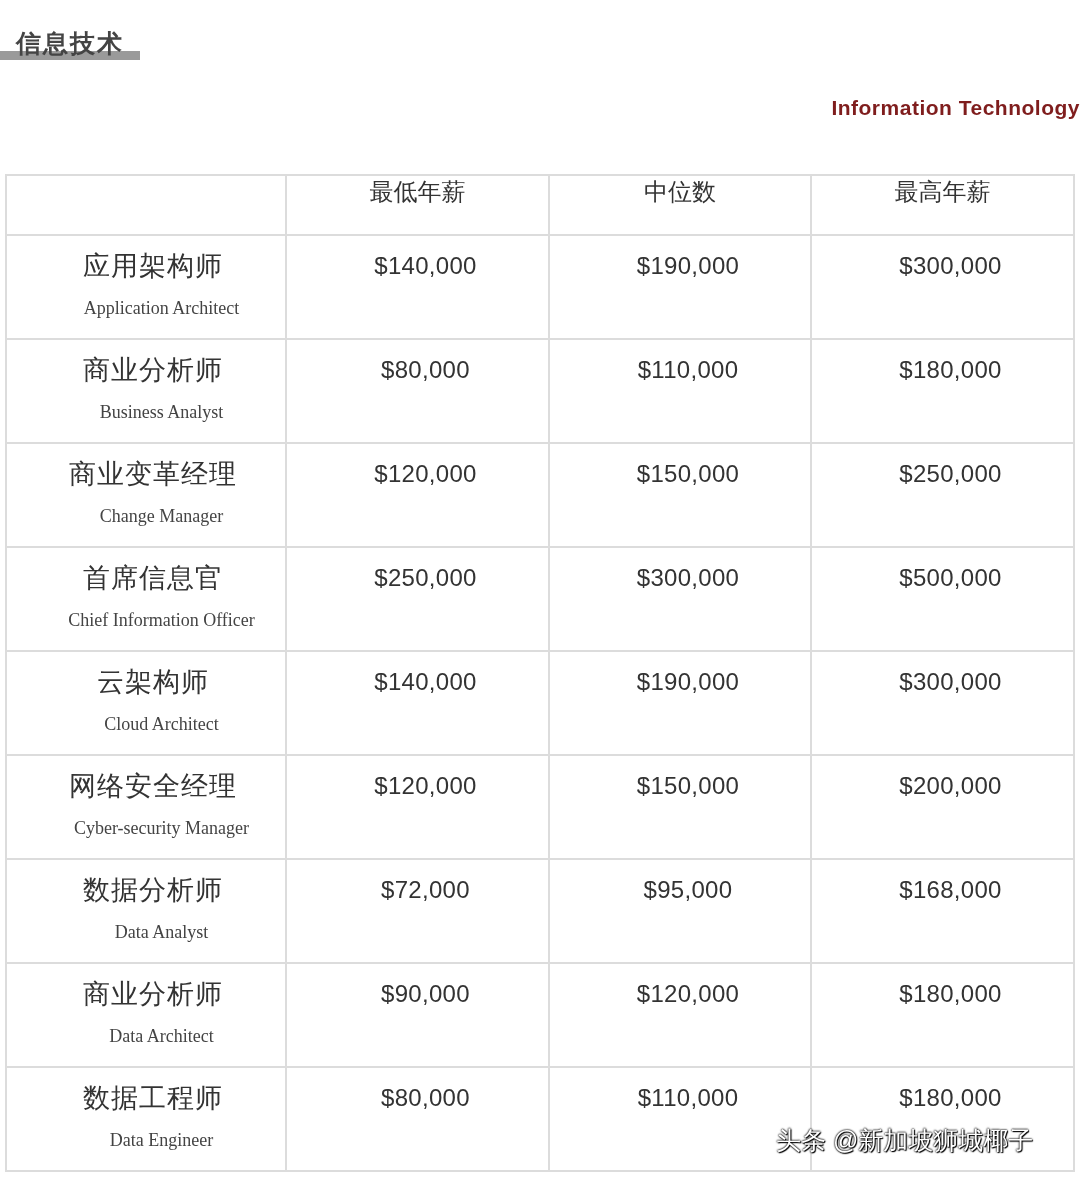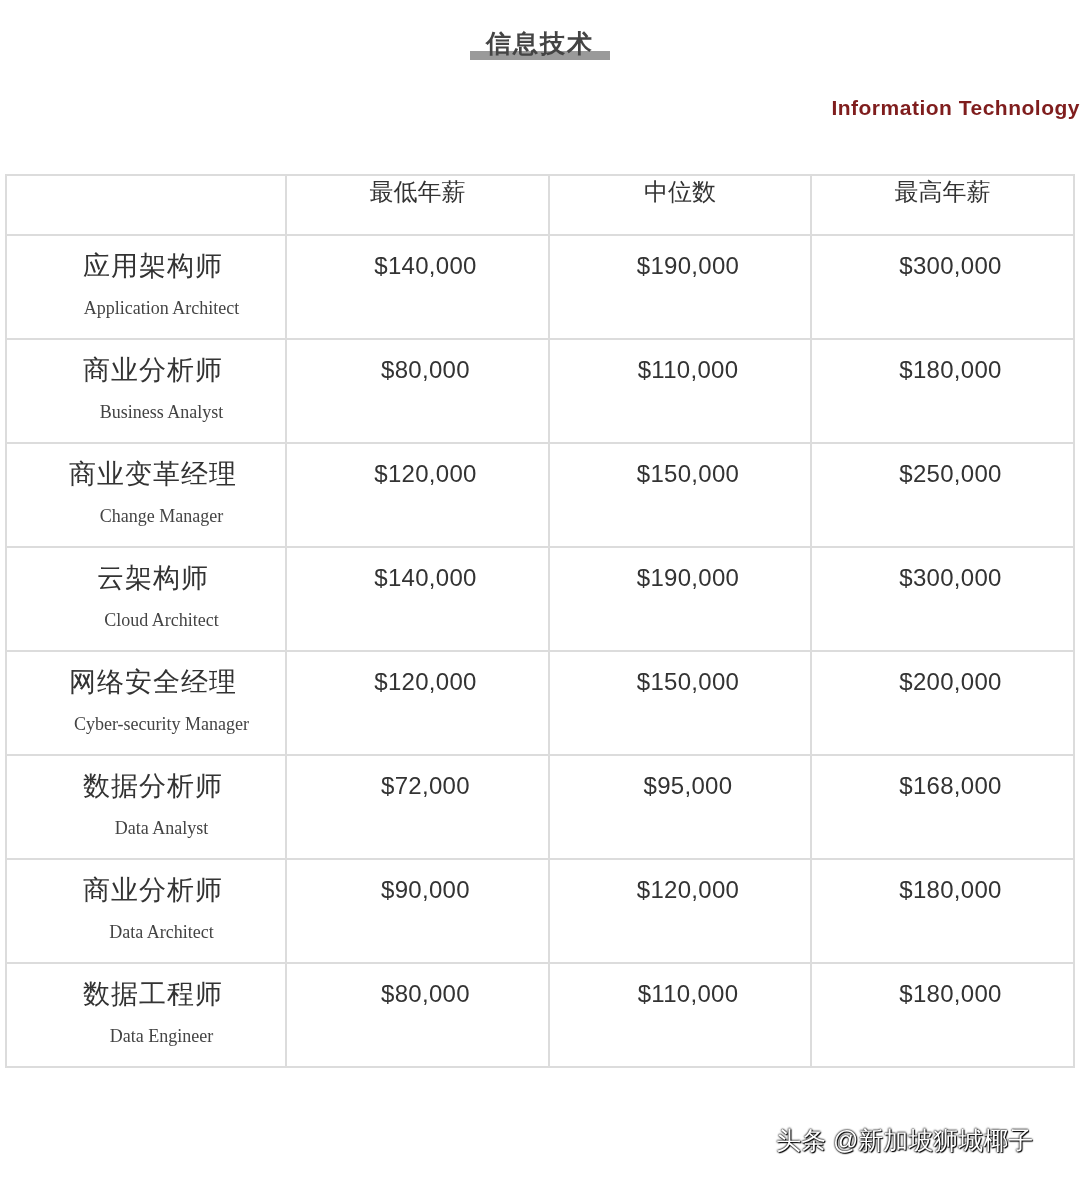--- a/index.html
+++ b/index.html
@@ -1,20 +1,20 @@
 <!DOCTYPE html>
 <html><head>
   <meta charset="utf-8">
   <style>
     html, body { margin: 0; padding: 0; background: #ffffff; }
     body {
       width: 1080px; height: 1181px; overflow: hidden; position: relative;
       font-family: "Liberation Sans", "DejaVu Sans", sans-serif; color: #333333;
     }
-    .title-wrap { position: absolute; top: 26px; left: 0; width: 1080px; text-align: center; }
+    .title-wrap { position: absolute; top: 26px; left: 0; width: 1080px; text-align: left; }
     .cn-title {
       display: inline-block; position: relative; font-size: 25px; font-weight: bold;
       color: #444444; letter-spacing: 2px; padding: 0 16px; line-height: 34px;
     }
     .cn-title .bar {
       position: absolute; left: 0; right: 0; bottom: 0; height: 9px; background: #9a9a9a; z-index: 0;
     }
     .cn-title .txt { position: relative; z-index: 1; }
     .en-title {
       position: absolute; top: 96px; left: 0; width: 1080px; text-align: right;
@@ -106,20 +106,35 @@
         </td>
       <td>
           <span class="val">$150,000</span>
         </td>
       <td>
           <span class="val">$250,000</span>
         </td>
     </tr>
     <tr>
       <td>
+          <span class="role-cn">首席信息官</span>
+          <span class="role-en">Chief Information Officer</span>
+        </td>
+      <td>
+          <span class="val">$250,000</span>
+        </td>
+      <td>
+          <span class="val">$300,000</span>
+        </td>
+      <td>
+          <span class="val">$500,000</span>
+        </td>
+    </tr>
+    <tr>
+      <td>
           <span class="role-cn">云架构师</span>
           <span class="role-en">Cloud Architect</span>
         </td>
       <td>
           <span class="val">$140,000</span>
         </td>
       <td>
           <span class="val">$190,000</span>
         </td>
       <td>

